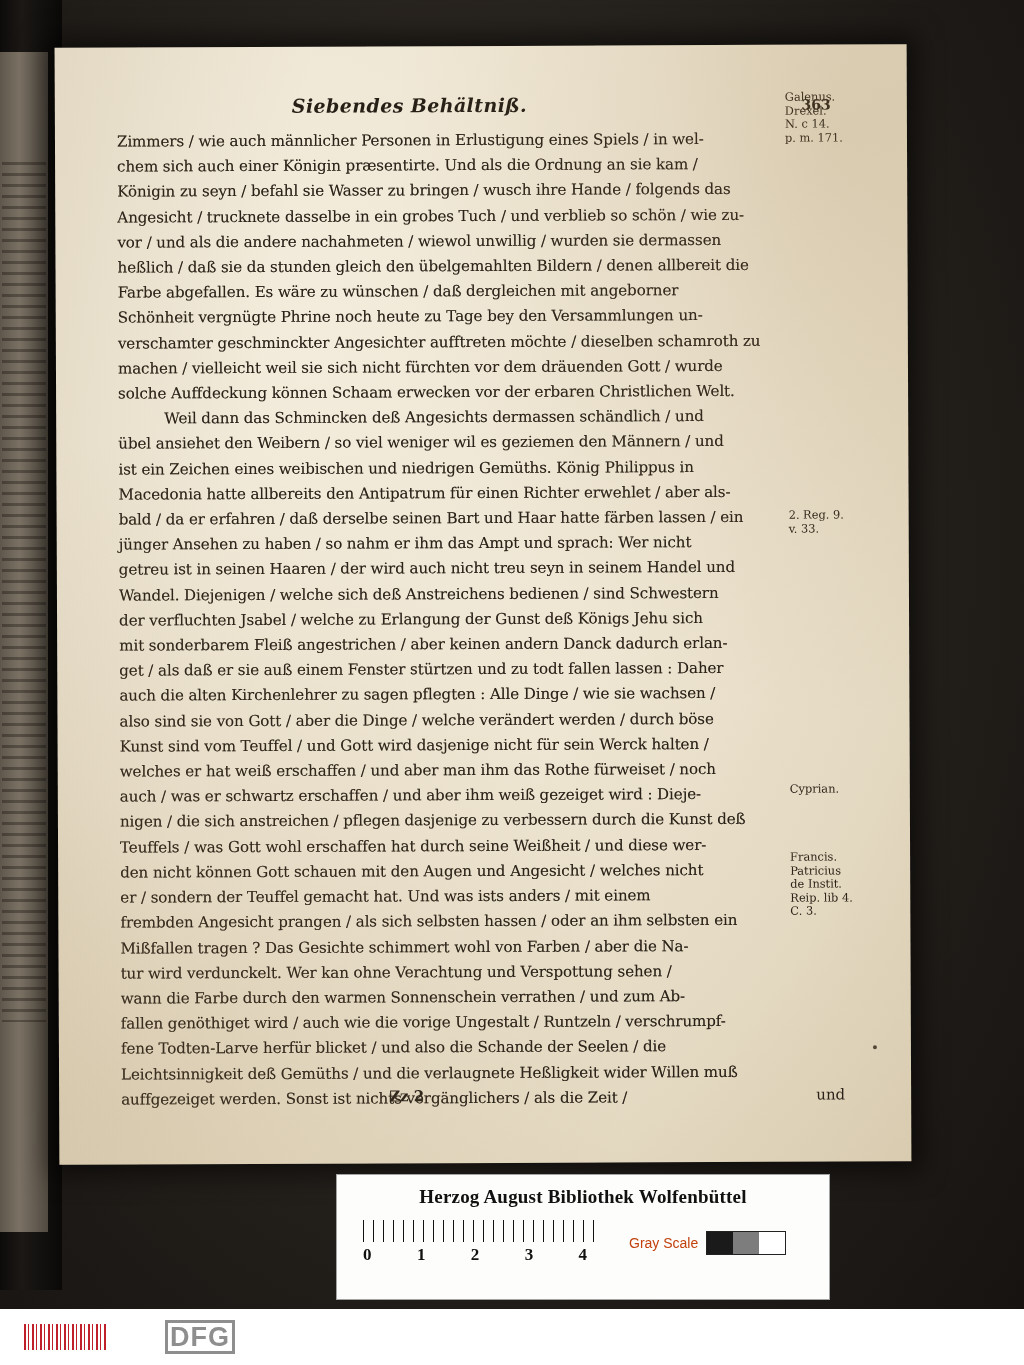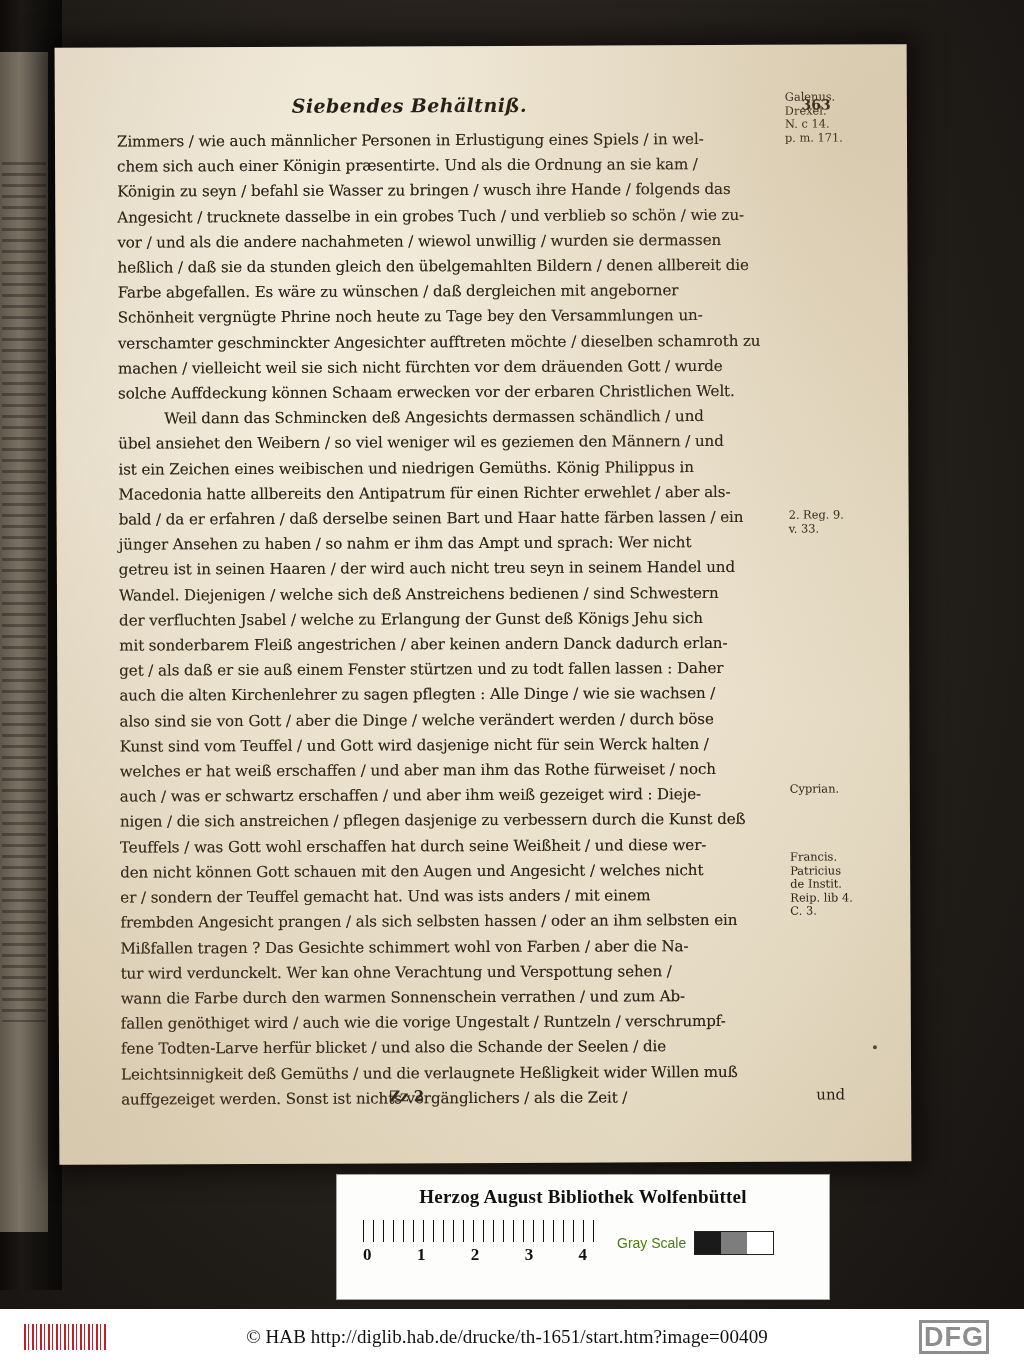--- a/index.html
+++ b/index.html
@@ -220,22 +220,22 @@
     width: 224px;
     margin-top: 3px;
     font-family: "Liberation Serif", serif;
     font-size: 17px;
     font-weight: 700;
     color: #111;
   }
   .gray-label {
     font-family: "Liberation Sans", sans-serif;
     font-size: 14px;
-    color: #4d7c0f;
-    margin-left: 14px;
+    color: #c2410c;
+    margin-left: 26px;
     margin-right: 8px;
     white-space: nowrap;
   }
   .gray-patches {
     display: flex;
     border: 1px solid #222;
     height: 22px;
   }
   .gray-patches div { width: 26px; height: 100%; }
   
@@ -392,18 +392,17 @@
         <div style="background:#7d7d7d"></div>
         <div style="background:#ffffff"></div>
       </div>
     </div>
   </div>
 
   <div class="footer">
     <div class="footer-left">
       <div class="barcode"></div>
     </div>
-    <div class="footer-text">© HAB http://diglib.hab.de/drucke/th-1651/start.htm?image=00409</div>
     <div class="dfg">
       <span class="box">DFG</span>
     </div>
   </div>
 </div>
 
 </body></html>

